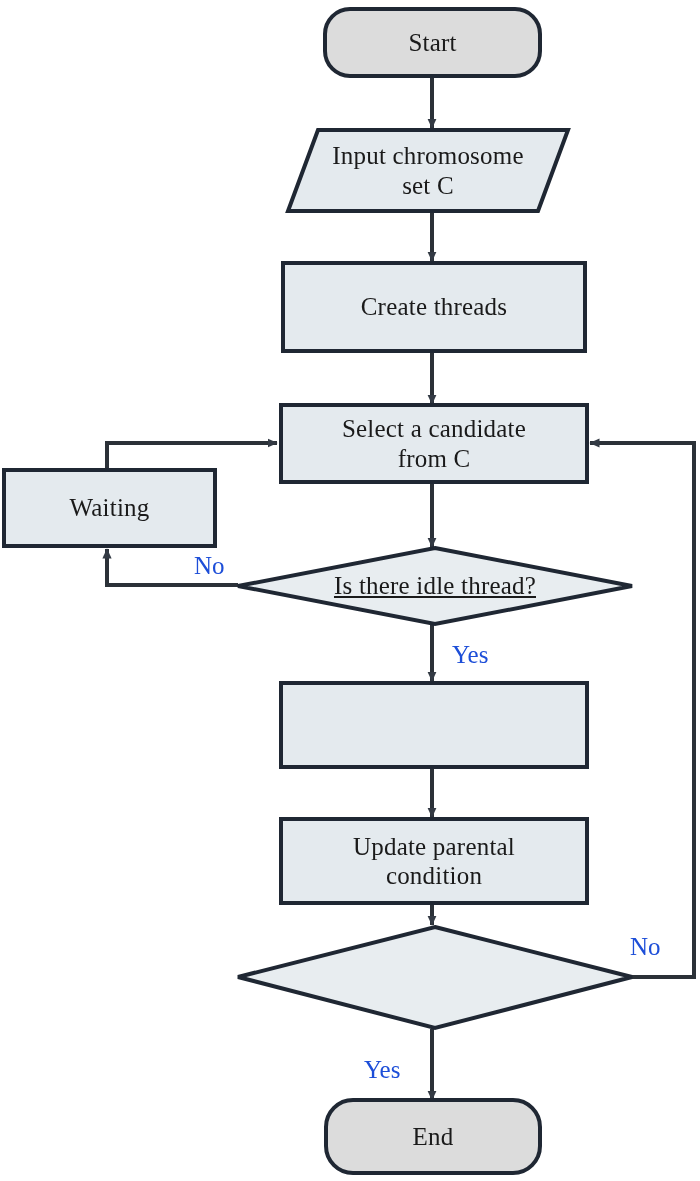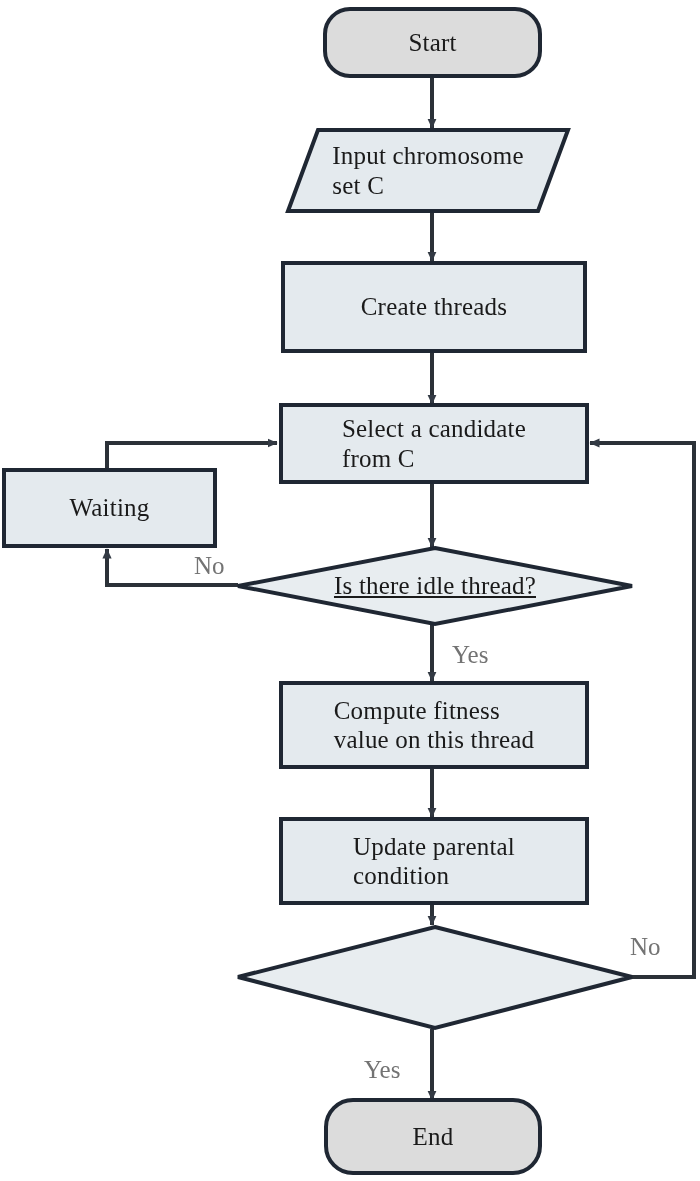--- a/index.html
+++ b/index.html
@@ -22,31 +22,32 @@
     left: 0;
     top: 0;
     width: 700px;
     height: 1181px;
   }
   .node-label {
     position: absolute;
     display: flex;
     align-items: center;
     justify-content: center;
+    text-align: center;
     color: #1a1a1a;
     font-family: "Liberation Serif", "DejaVu Serif", serif;
     font-size: 25px;
     line-height: 1.18;
     letter-spacing: 0.2px;
     pointer-events: none;
     white-space: pre-line;
   }
   .edge-label {
     position: absolute;
-    color: #737373;
+    color: #1d4ed8;
     font-family: "Liberation Serif", "DejaVu Serif", serif;
     font-size: 25px;
     line-height: 1;
     white-space: nowrap;
   }
 </style>
 </head>
 <body>
 
 <div id="flowchart-canvas">
@@ -103,22 +104,20 @@
 
   <div class="node-label" style="left:283px; top:263px; width:302px; height:88px;">Create threads</div>
 
   <div class="node-label" style="left:281px; top:405px; width:306px; height:77px;">Select a candidate
 from C</div>
 
   <div class="node-label" style="left:4px; top:470px; width:211px; height:76px;">Waiting</div>
 
   <div class="node-label" style="left:255px; top:560px; width:360px; height:52px;text-decoration:underline;">Is there idle thread?</div>
 
-  <div class="node-label" style="left:281px; top:683px; width:306px; height:84px;">Compute fitness
-value on this thread</div>
 
   <div class="node-label" style="left:281px; top:819px; width:306px; height:84px;">Update parental
 condition</div>
 
 
   <div class="node-label" style="left:326px; top:1100px; width:214px; height:73px;">End</div>
 
   <div class="edge-label" style="left:194px; top:553px;">No</div>
 
   <div class="edge-label" style="left:452px; top:642px;">Yes</div>

